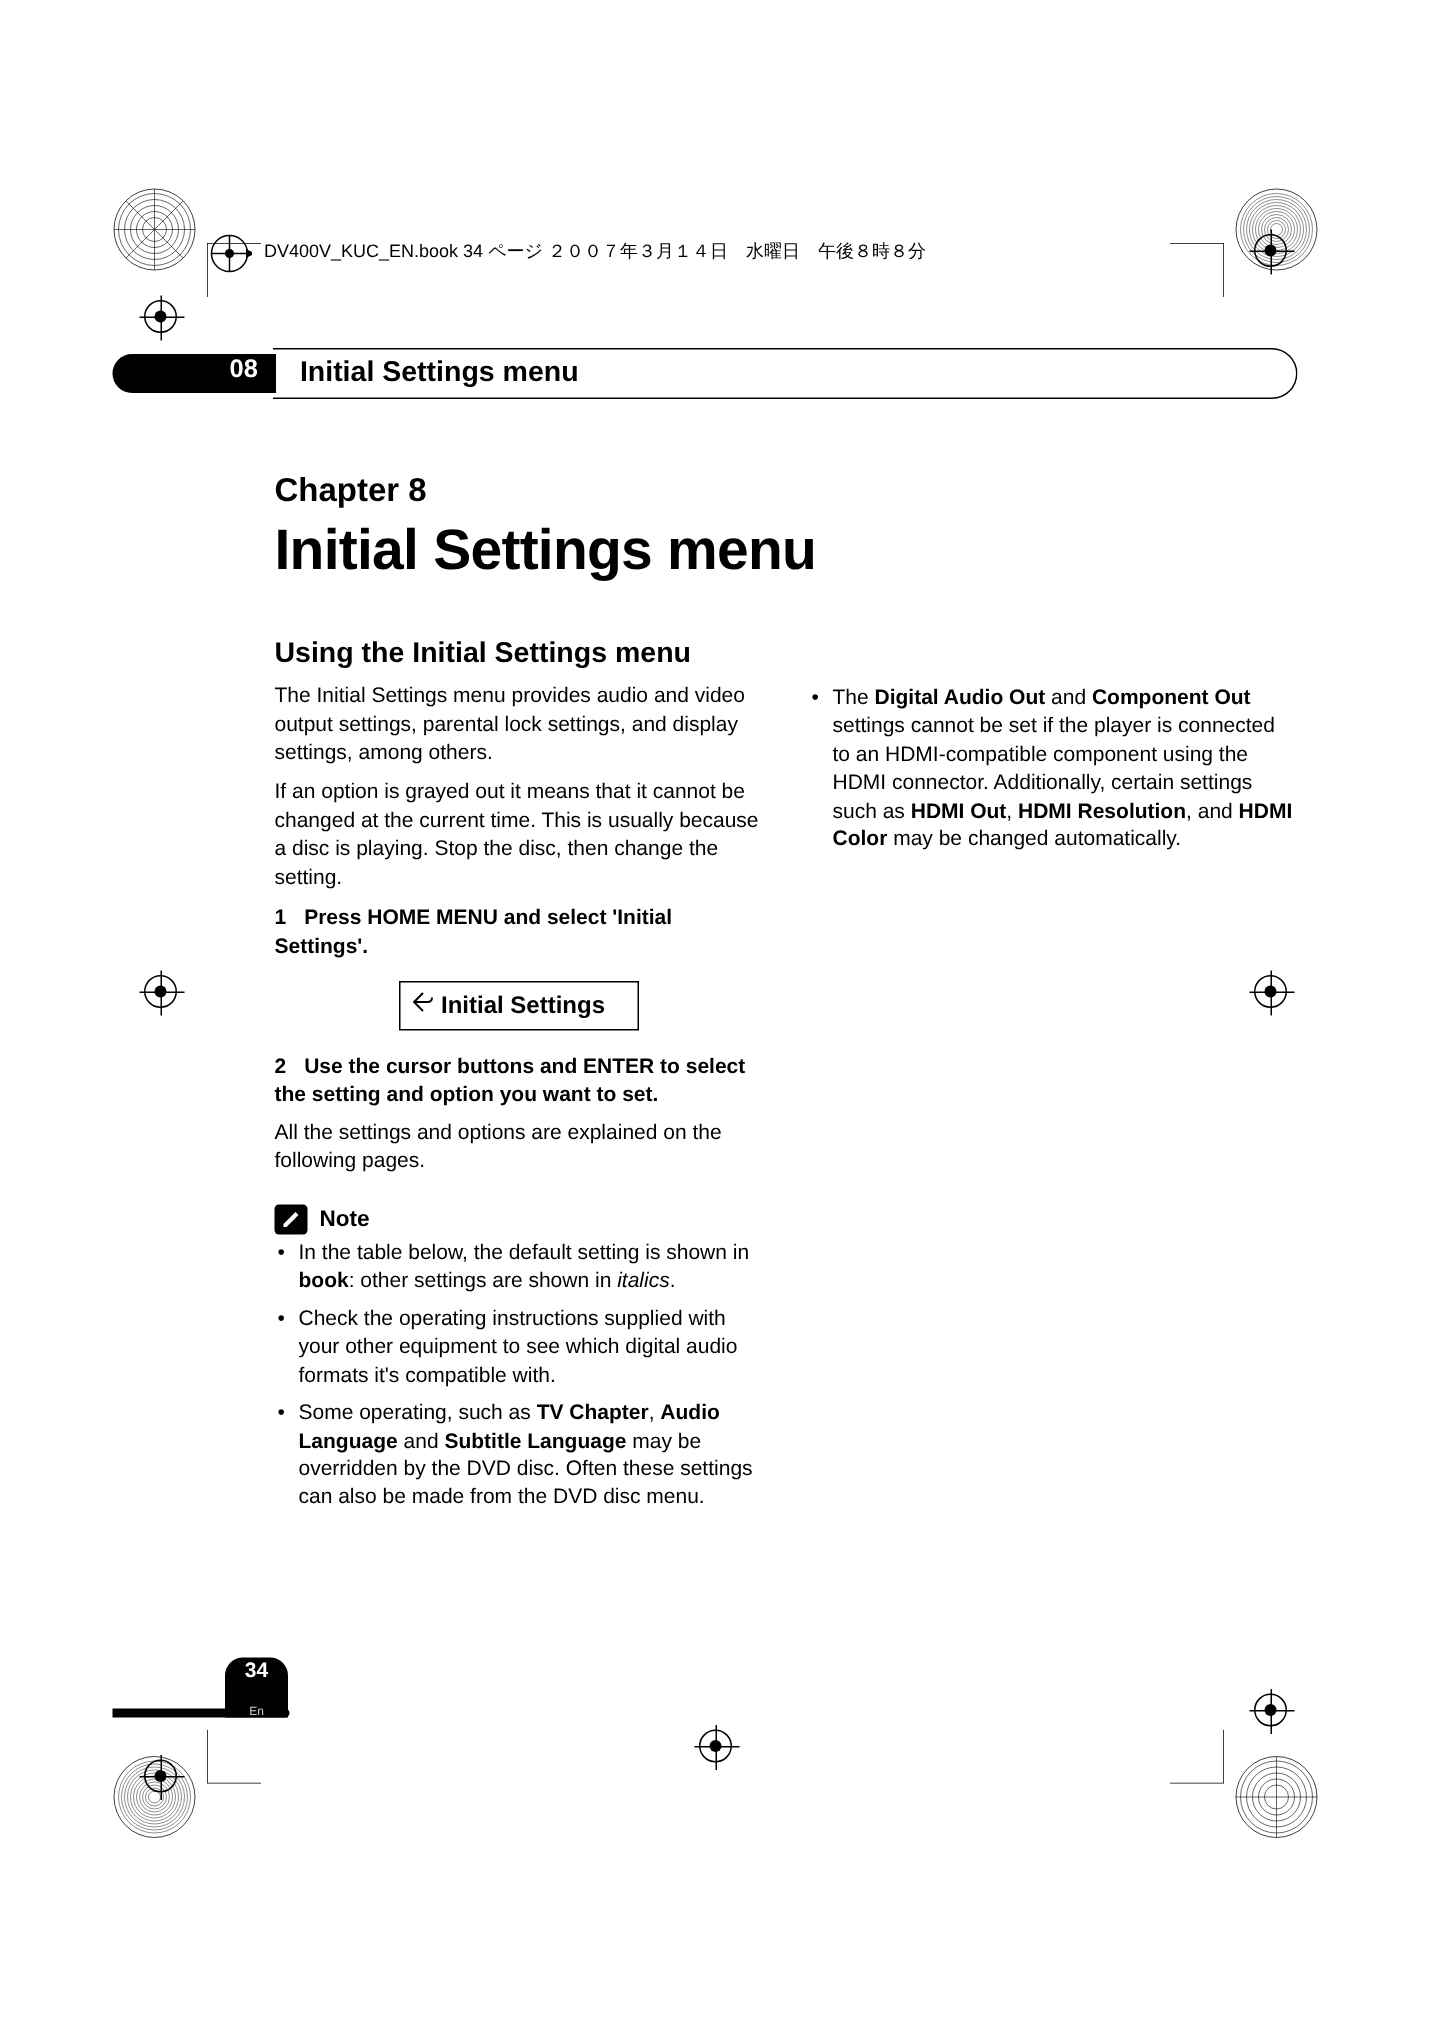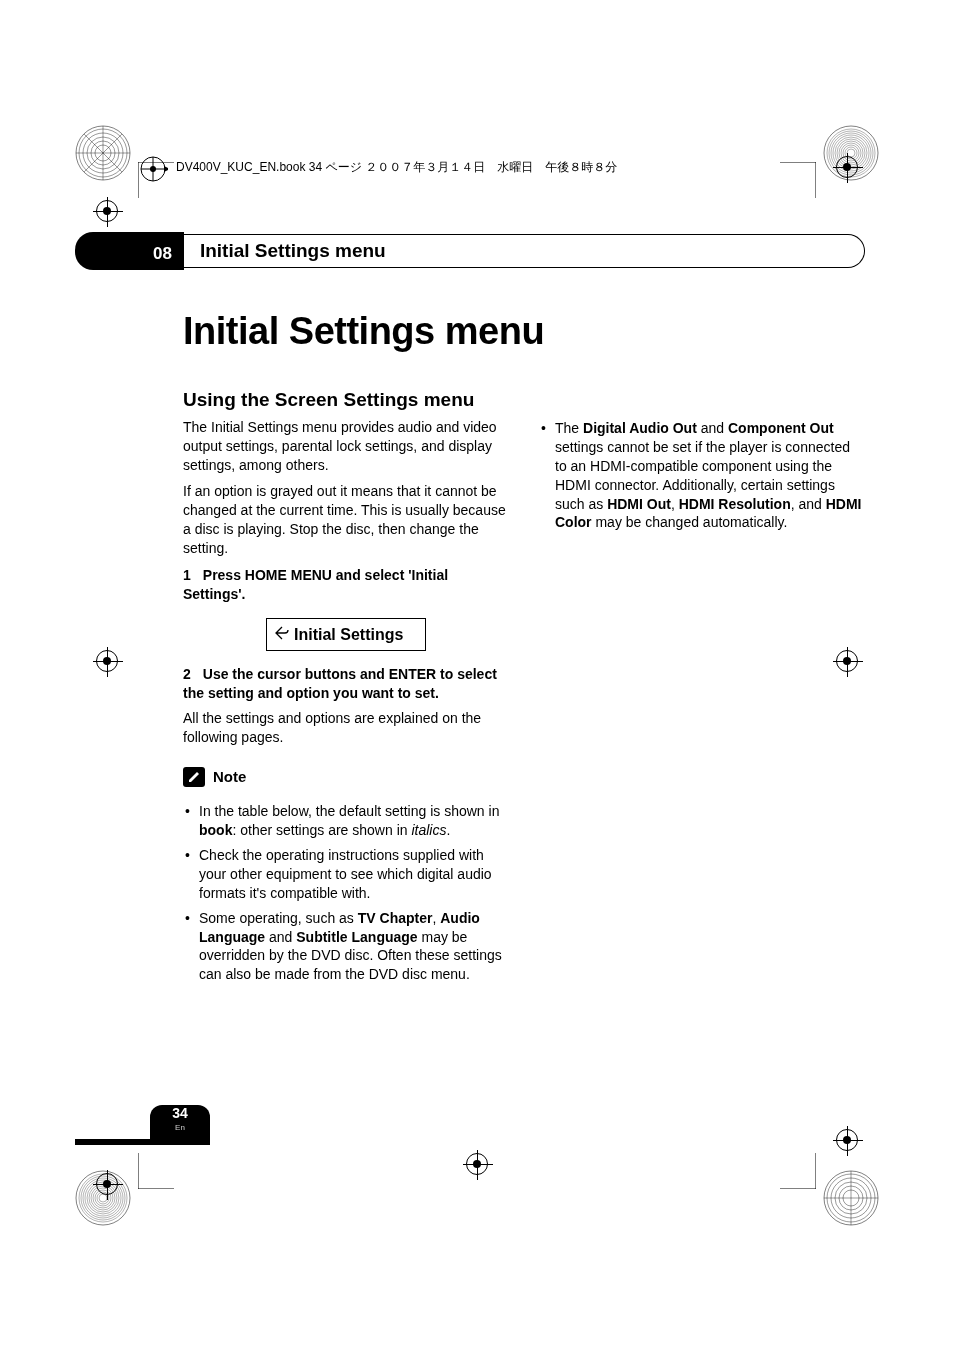--- a/index.html
+++ b/index.html
@@ -63,21 +63,21 @@
     .chapter-bar {
       display: flex;
       align-items: center;
       margin-bottom: 40px;
     }
     .chapter-badge {
       background: #000;
       color: #fff;
       font-weight: bold;
       font-size: 17px;
-      padding: 12px 12px 6px 78px;
+      padding: 0 12px 6px 78px;
       border-radius: 18px 0 0 18px;
     }
     .chapter-title-pill {
       border: 1.5px solid #000;
       border-left: none;
       border-radius: 0 20px 20px 0;
       flex: 1;
       padding: 5px 18px;
       font-size: 19px;
       font-weight: bold;
@@ -127,21 +127,21 @@
       align-items: center;
       gap: 5px;
     }
     .ui-box svg { width: 14px; height: 14px; }
     .note-head {
       display: flex;
       align-items: center;
       gap: 8px;
       font-weight: bold;
       margin-top: 20px;
-      margin-bottom: 15px;
+      margin-bottom: 2px;
       font-size: 15px;
       text-align: center;
     }
     .note-icon {
       width: 22px; height: 20px;
       background: #000;
       border-radius: 3px;
       display: flex;
       align-items: center;
       justify-content: center;
@@ -160,29 +160,29 @@
       position: absolute;
       left: 2px;
       top: 0;
     }
     .italic { font-style: italic; }
     .bold { font-weight: bold; }
     .page-num-tab {
       position: absolute;
       left: 150px;
       bottom: 206px;
-      width: 60px;
+      width: 42px;
       height: 40px;
       background: #000;
       color: #fff;
       border-radius: 12px 12px 0 0;
       display: flex;
       flex-direction: column;
       align-items: center;
-      justify-content: flex-start;
+      justify-content: space-between;
       font-size: 14px;
       font-weight: bold;
     }
     .page-num-tab .lang { font-size: 8px; font-weight: normal; margin-top: 2px; color: #ccc; }
     .page-num-bar {
       position: absolute;
       left: 75px;
       bottom: 206px;
       width: 118px;
       height: 6px;
@@ -323,25 +323,26 @@
     </svg>
 </div>
 <div class="header-text">DV400V_KUC_EN.book  34 ページ  ２００７年３月１４日　水曜日　午後８時８分</div>
 
 <div class="content">
   <div class="chapter-bar">
     <div class="chapter-badge">08</div>
     <div class="chapter-title-pill">Initial Settings menu</div>
   </div>
 
+  <div class="chapter-num">Chapter 8</div>
   <div class="page-heading">Initial Settings menu</div>
 
   <div class="columns">
     <div class="col">
-      <div class="sec-heading">Using the Screen Settings menu</div>
+      <div class="sec-heading">Using the Initial Settings menu</div>
       <p class="para">The Initial Settings menu provides audio and video output settings, parental lock settings, and display settings, among others.</p>
       <p class="para">If an option is grayed out it means that it cannot be changed at the current time. This is usually because a disc is playing. Stop the disc, then change the setting.</p>
 
       <p class="step">
         <span class="num">1</span><span>Press HOME MENU and select 'Initial Settings'.</span>
       </p>
 
       <div class="ui-box">
         <span>
           <svg viewBox="0 0 14 14">

